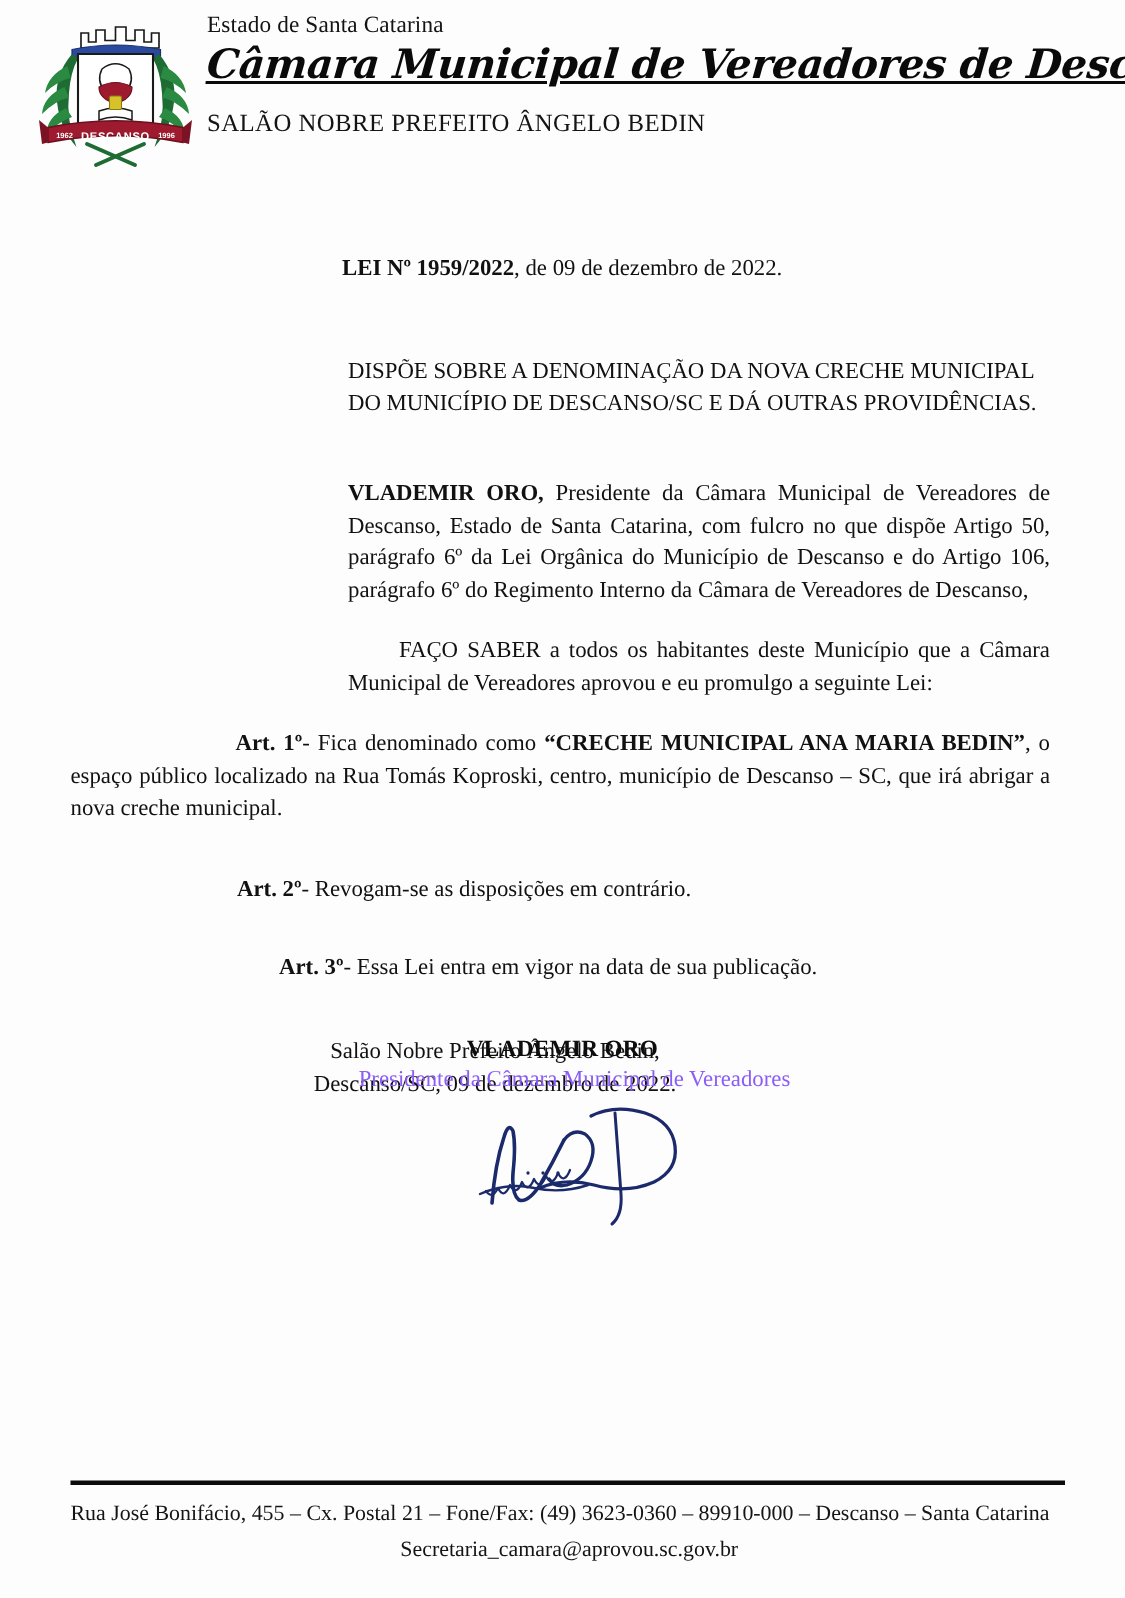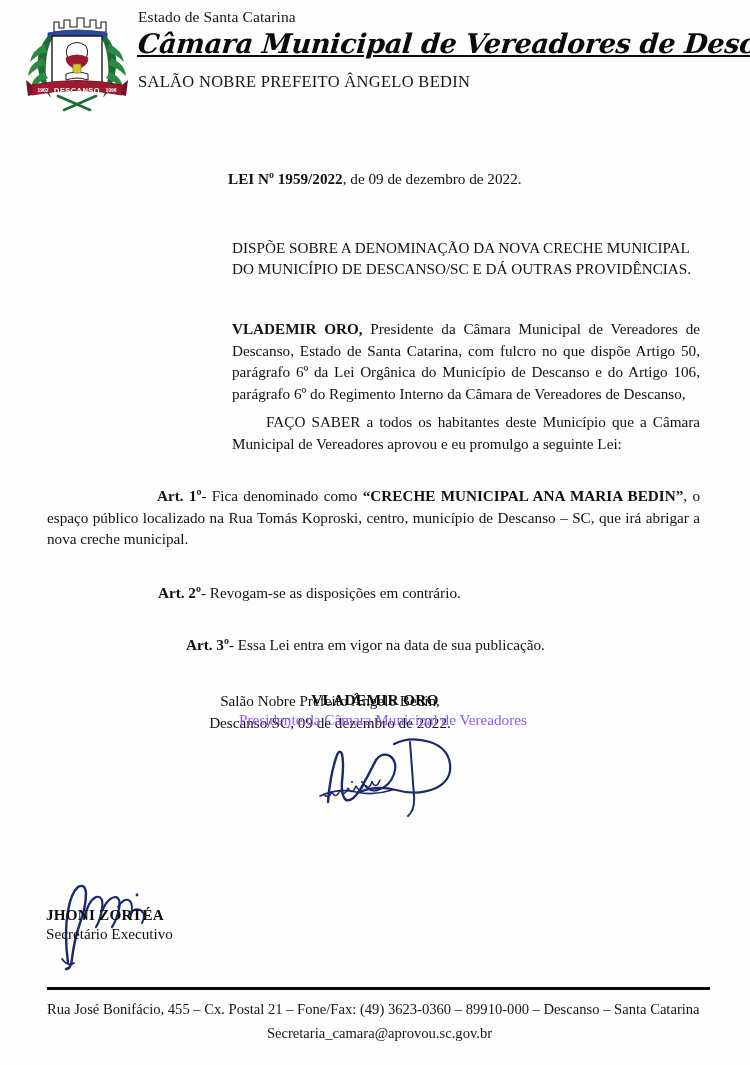--- a/index.html
+++ b/index.html
@@ -85,21 +85,21 @@
     line-height: 1.42;
     color: #111111;
     text-align: justify;
     text-justify: inter-word;
   }
   .blk b, .blk strong { font-weight: 700; }
 
   .law-line   { left: 228px; top: 50px;  width: 470px; text-align: left; }
   .ementa     { left: 232px; top: 120px; width: 468px; text-align: left; line-height: 1.36; }
   .preamble   { left: 232px; top: 200px; width: 468px; }
-  .faco       { left: 232px; top: 293px; width: 468px; }
+  .faco       { left: 232px; top: 305px; width: 468px; }
   .art1       { left: 47px;  top: 367px; width: 653px; }
   .art2       { left: 158px; top: 464px; width: 542px; text-align: left; }
   .art3       { left: 158px; top: 516px; width: 542px; text-align: left; margin-left: 28px; }
 
   .closing {
     position: absolute;
     left: 0;
     top: 572px;
     width: 660px;
     text-align: center;
@@ -302,36 +302,20 @@
                  q4 8 8 -2 q4 8 8 -2" stroke-width="1.5"></path>
         <circle cx="62" cy="52" r="1.1" fill="#1b2a6b" stroke="none"></circle>
         <circle cx="72" cy="52" r="1.1" fill="#1b2a6b" stroke="none"></circle>
         <circle cx="82" cy="52" r="1.1" fill="#1b2a6b" stroke="none"></circle>
       </g>
     </svg>
     <div class="sig-name">VLADEMIR ORO</div>
     <div class="sig-role">Presidente da Câmara Municipal de Vereadores</div>
   </div>
 
-  <div class="sig-block-2">
-    <svg class="sig-canvas-2" viewBox="0 0 150 110">
-      <g fill="none" stroke="#1b2a6b" stroke-linecap="round" stroke-linejoin="round">
-        <path d="M30 100 Q26 70 30 48 Q33 30 40 24 Q47 20 48 30
-                 Q48 44 42 60 Q36 78 34 96 Q33 106 28 106" stroke-width="2.4"></path>
-        <path d="M46 56 Q50 38 58 34 Q66 32 64 46 Q62 58 58 64" stroke-width="2.2"></path>
-        <path d="M64 48 Q70 34 78 34 Q84 36 80 50 Q77 60 74 64" stroke-width="2.2"></path>
-        <path d="M80 44 Q86 34 92 38 Q96 42 92 56" stroke-width="2.0"></path>
-        <path d="M92 50 Q98 44 104 48 Q108 52 104 60" stroke-width="2.0"></path>
-        <circle cx="99" cy="32" r="1.4" fill="#1b2a6b" stroke="none"></circle>
-        <path d="M24 96 Q30 104 36 100" stroke-width="1.8"></path>
-      </g>
-    </svg>
-    <div class="sig2-name">JHONI ZORTÉA</div>
-    <div class="sig2-role">Secretário Executivo</div>
-  </div>
 
   <div class="footer-rule"></div>
   <div class="footer">
     <p class="footer-addr">Rua José Bonifácio, 455 – Cx. Postal 21 – Fone/Fax: (49) 3623-0360 – 89910-000 – Descanso – Santa Catarina</p>
     <p class="footer-mail">Secretaria_camara@aprovou.sc.gov.br</p>
   </div>
 
 </div>
 
 </body></html>

